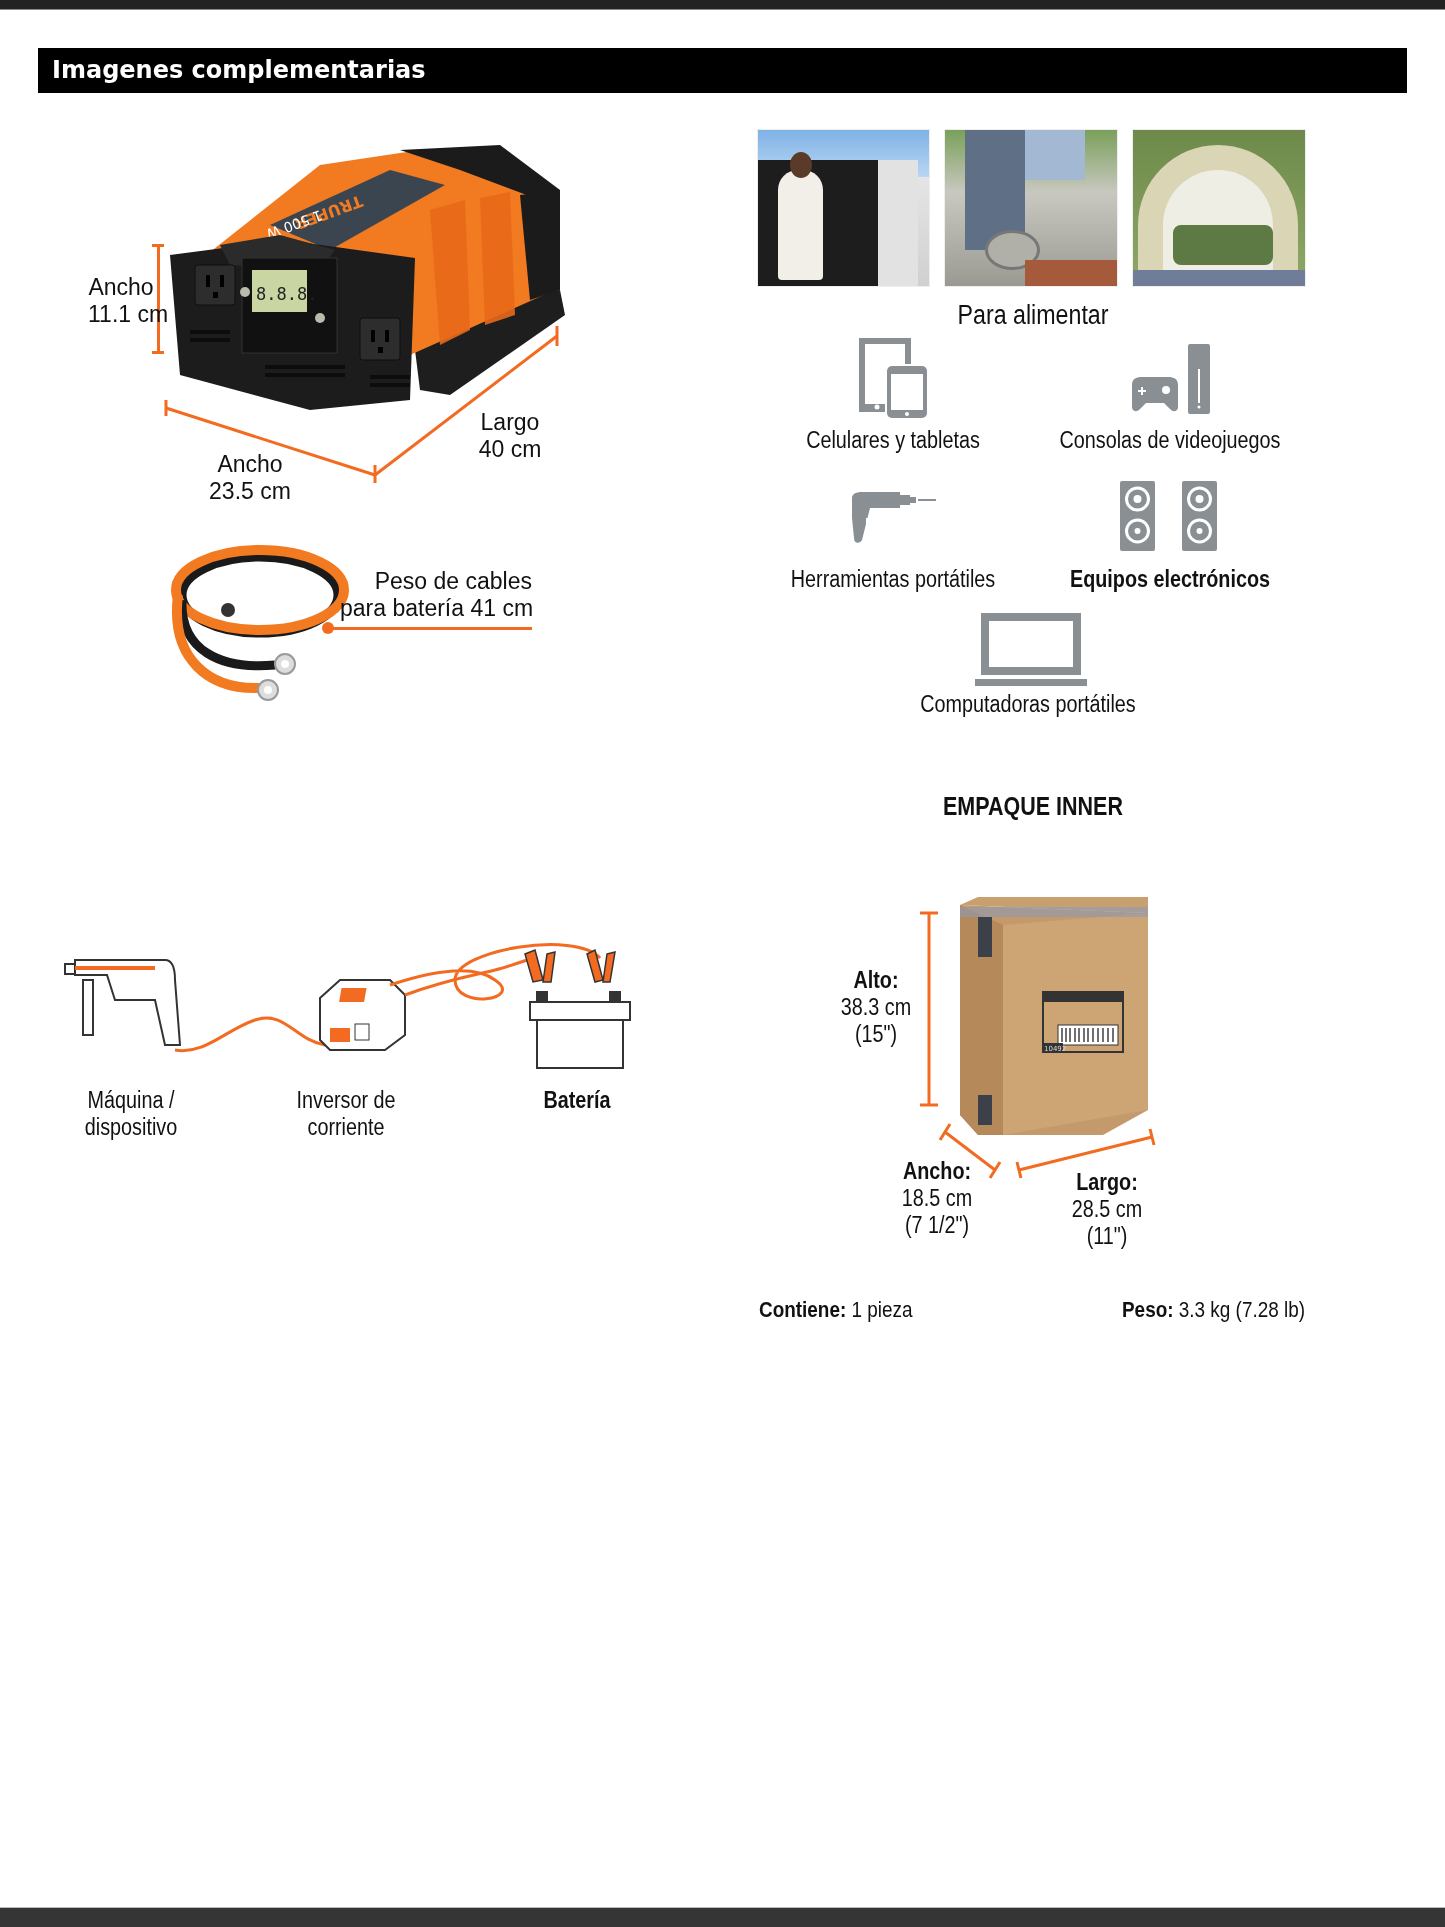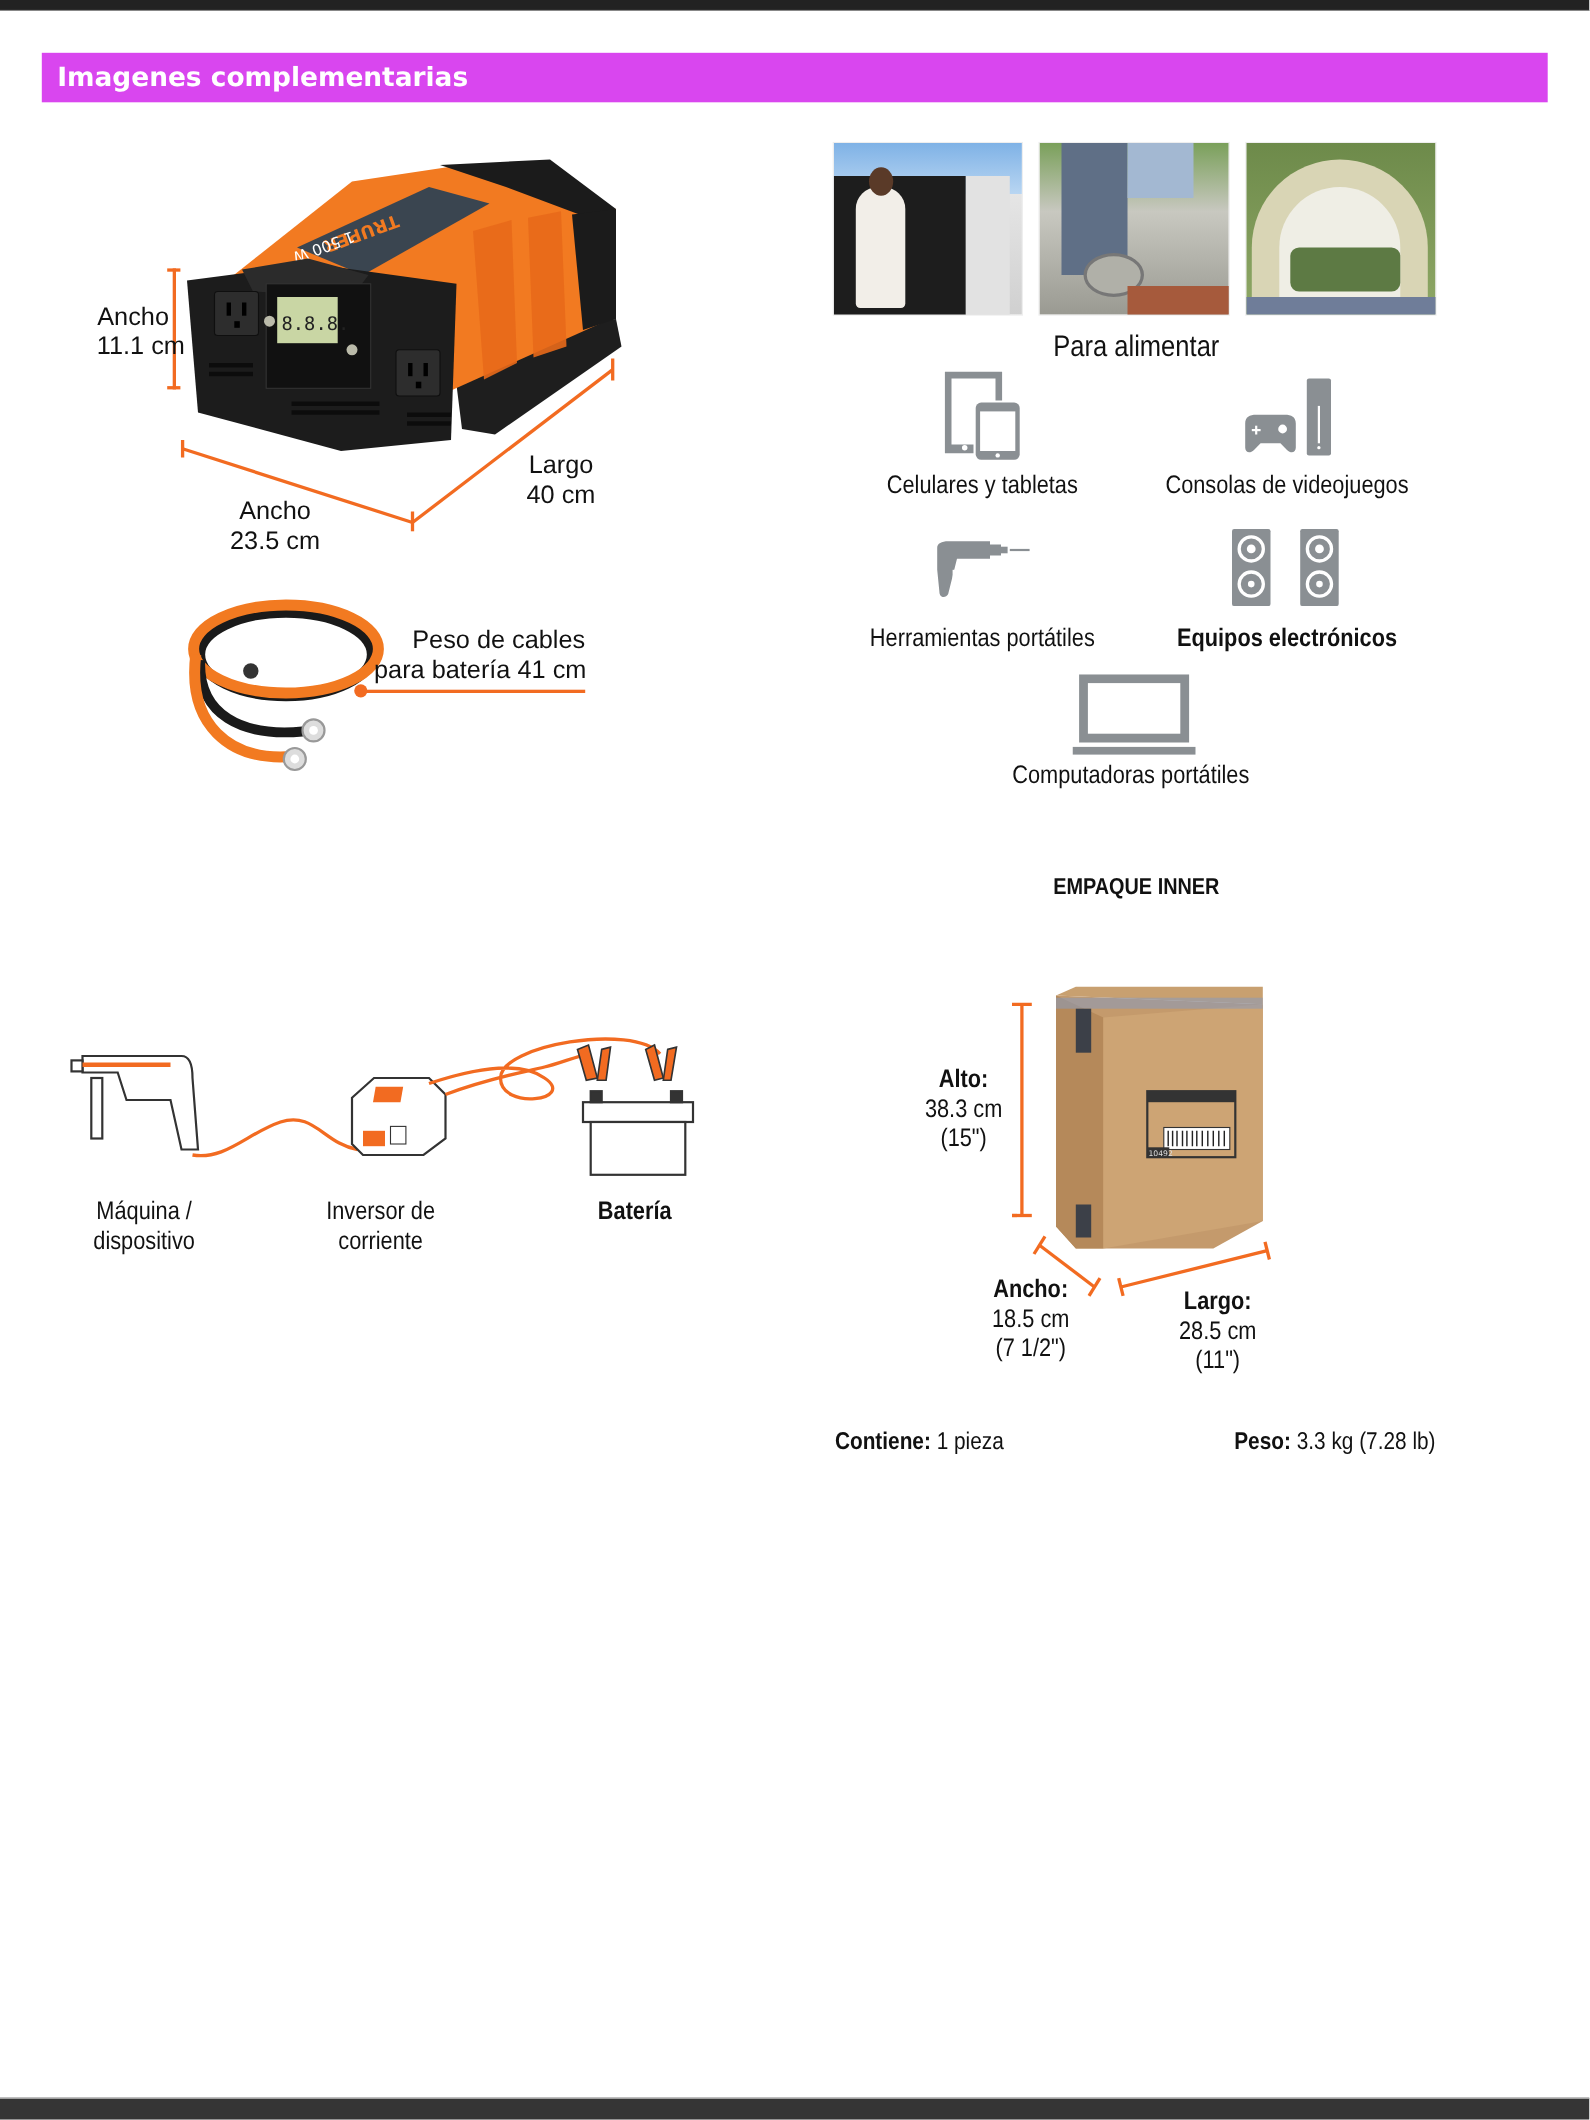--- a/index.html
+++ b/index.html
@@ -1,21 +1,21 @@
 <!DOCTYPE html>
 <html><head>
 <meta charset="utf-8">
 <style>
   * { box-sizing: border-box; margin: 0; padding: 0; }
   html, body { width: 1445px; height: 1927px; background: #ffffff; overflow: hidden; }
   body { position: relative; font-family: "Liberation Sans", "DejaVu Sans", sans-serif; color: #111; }
   .abs { position: absolute; }
   .top-bar { left: 0; top: 0; width: 1445px; height: 10px; background: #222222; border-bottom: 1px solid #888; }
   .bottom-bar { left: 0; top: 1907px; width: 1445px; height: 20px; background: #353535; border-top: 1px solid #bbb; }
-  .banner { left: 38px; top: 48px; width: 1369px; height: 45px; background: #d946ef;
+  .banner { left: 38px; top: 48px; width: 1369px; height: 45px; background: #000000;
             color: #fff; font-family: "DejaVu Sans", sans-serif; font-weight: bold; font-size: 24px;
             line-height: 45px; padding-left: 14px; }
   .cond { font-family: "Liberation Sans", sans-serif; transform: scaleX(0.86); transform-origin: left top; white-space: nowrap; }
   .lbl { font-size: 23px; line-height: 27px; color: #111; text-align: center; white-space: nowrap; }
   .lbl.bold { font-weight: bold; }
   .center-x { transform: translateX(-50%) scaleX(0.86); transform-origin: center top; }
   .photo { border: 1px solid #eee; overflow: hidden; }
   .icon svg { display: block; }
 </style>
 </head>
@@ -258,21 +258,21 @@
 <div class="abs lbl" style="left:346px; top:1087px;">
   <div class="center-x" style="display:inline-block;">
     <div>Inversor de</div>
     <div>corriente</div>
   </div>
 </div>
 <div class="abs lbl" style="left:577px; top:1087px;font-weight:bold;">
   <span class="center-x" style="display:inline-block;">Batería</span>
 </div>
 
-<div class="abs lbl bold" style="left:1033px; top:793px; font-size:21px;">
+<div class="abs lbl bold" style="left:1033px; top:793px; font-size:25px;">
   <span class="center-x" style="display:inline-block;">EMPAQUE INNER</span>
 </div>
 
 <div class="abs" style="left:958px; top:895px;">
   <svg width="195" height="245" viewBox="0 0 195 245">
     <polygon points="2,10 20,2 190,2 190,18" fill="#c8a070"></polygon>
     <polygon points="2,10 190,18 190,215 145,240 20,240 2,220" fill="#C49A6C"></polygon>
     <polygon points="2,10 45,30 45,240 20,240 2,220" fill="#B5895A"></polygon>
     <polygon points="45,30 190,18 190,215 45,240" fill="#CDA474"></polygon>
     <rect x="2" y="12" width="188" height="10" fill="#8e9bb6" opacity="0.6"></rect>

